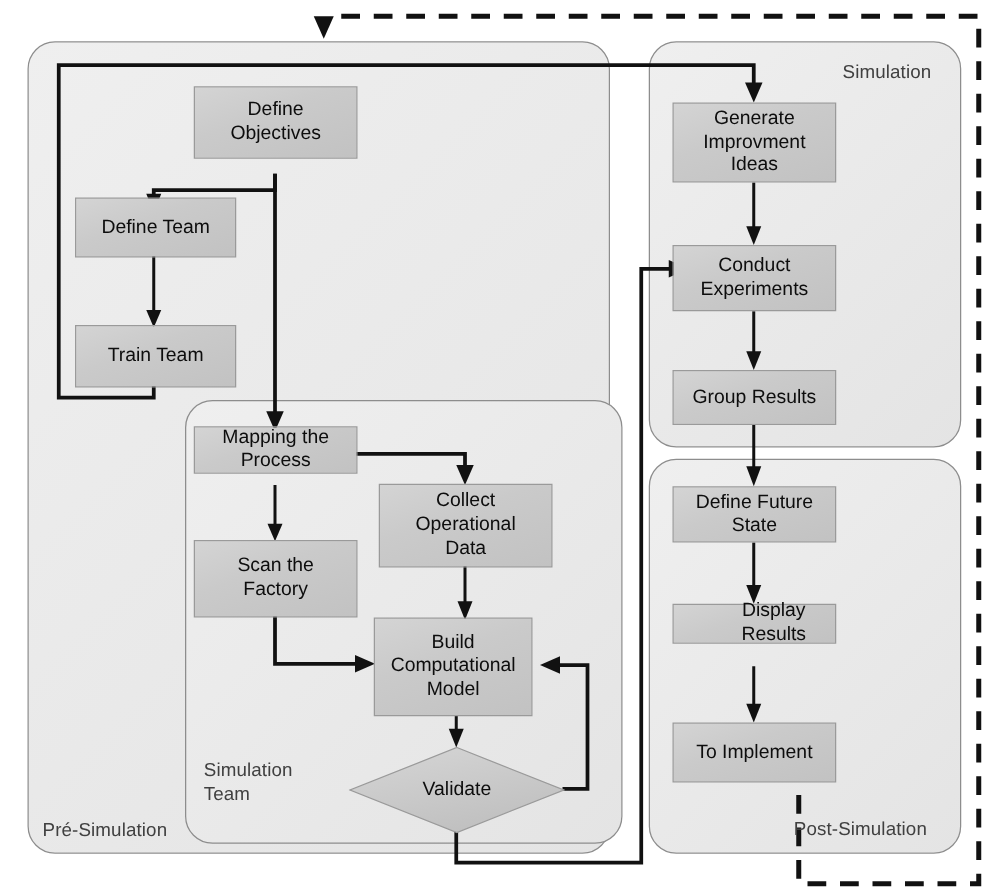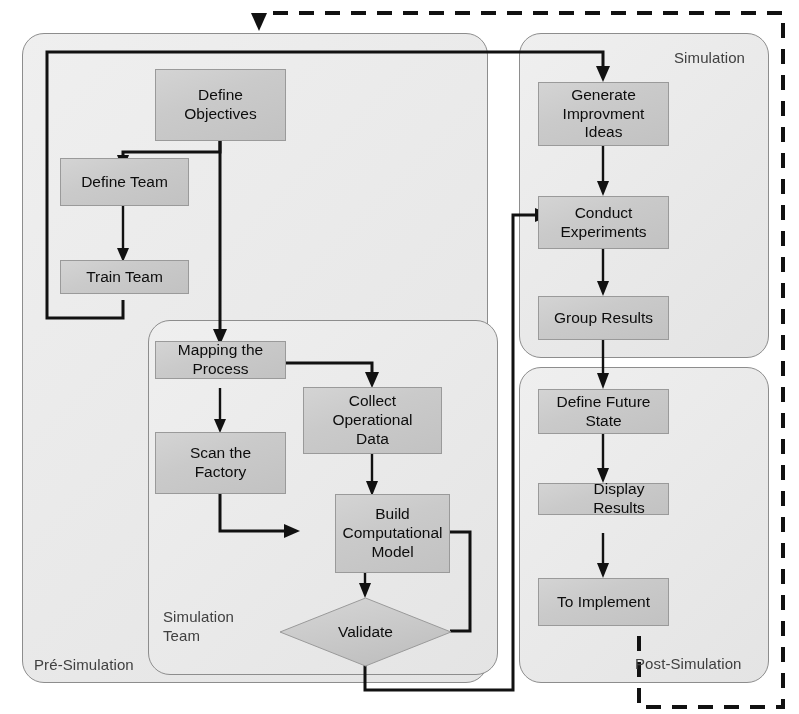--- a/index.html
+++ b/index.html
@@ -155,38 +155,38 @@
     <path class="wire-thin" d="M 603 434 L 603 470"></path>
     <polygon class="ahead" points="603,483 597,468 609,468"></polygon>
 
     <path class="wire-thin" d="M 603 533 L 603 565"></path>
     <polygon class="ahead" points="603,578 597,563 609,563"></polygon>
 
     <path class="feedback" d="M 639 636 L 639 707 L 783 707 L 783 13 L 265 13"></path>
     <polygon class="ahead" points="259,31 251,13 267,13"></polygon>
   </svg>
 
-  <div class="node" style="left:155px; top:69px; width:131px; height:72px;">Define
+  <div class="node" style="left:155px; top:69px; width:131px; height:58px;">Define
 Objectives</div>
 
   <div class="node" style="left:60px; top:158px; width:129px; height:48px;">Define Team</div>
 
-  <div class="node" style="left:60px; top:260px; width:129px; height:34px;">Train Team</div>
+  <div class="node" style="left:60px; top:260px; width:129px; height:50px;">Train Team</div>
 
   <div class="node" style="left:155px; top:341px; width:131px; height:38px;">Mapping the
 Process</div>
 
   <div class="node" style="left:303px; top:387px; width:139px; height:67px;">Collect
 Operational
 Data</div>
 
   <div class="node" style="left:155px; top:432px; width:131px; height:62px;">Scan the
 Factory</div>
 
-  <div class="node" style="left:299px; top:494px; width:115px; height:79px;margin-left:36px;">Build
+  <div class="node" style="left:299px; top:494px; width:127px; height:79px;">Build
 Computational
 Model</div>
 
   <div class="diamond-wrap" style="left:279px; top:597px; width:173px; height:70px;">
     <svg width="173" height="70" viewBox="0 0 173 70">
       <defs>
         <linearGradient id="dgrad" x1="0" y1="0" x2="0.5" y2="1">
           <stop offset="0%" stop-color="#d6d6d6"></stop>
           <stop offset="55%" stop-color="#cacaca"></stop>
           <stop offset="100%" stop-color="#c0c0c0"></stop>

